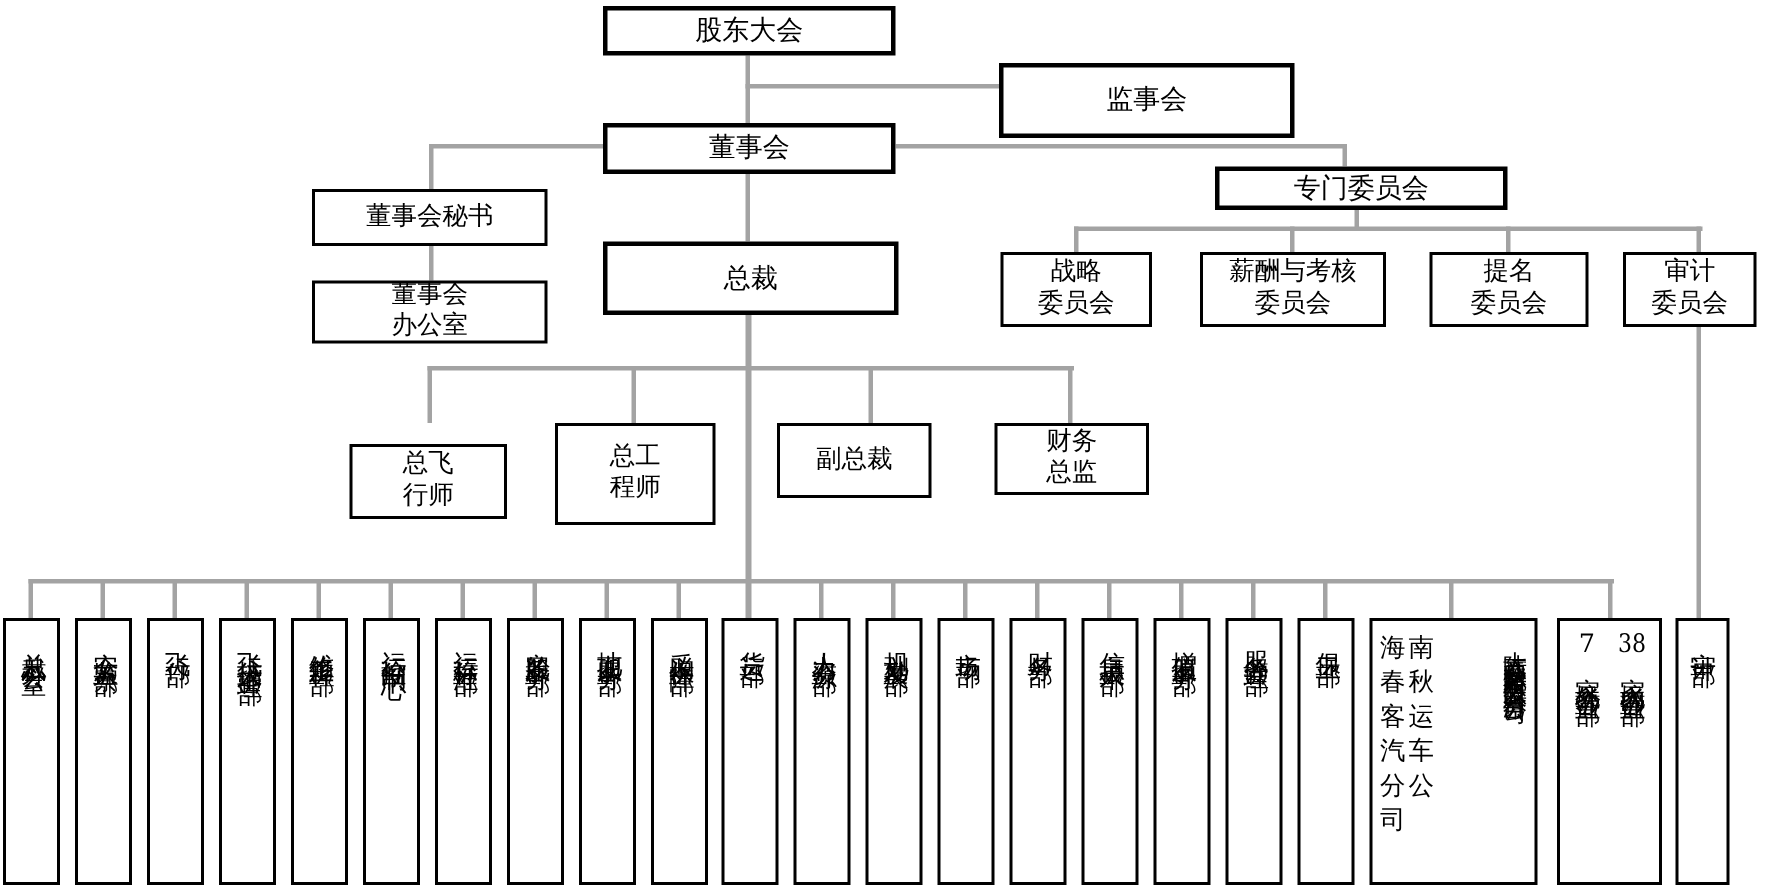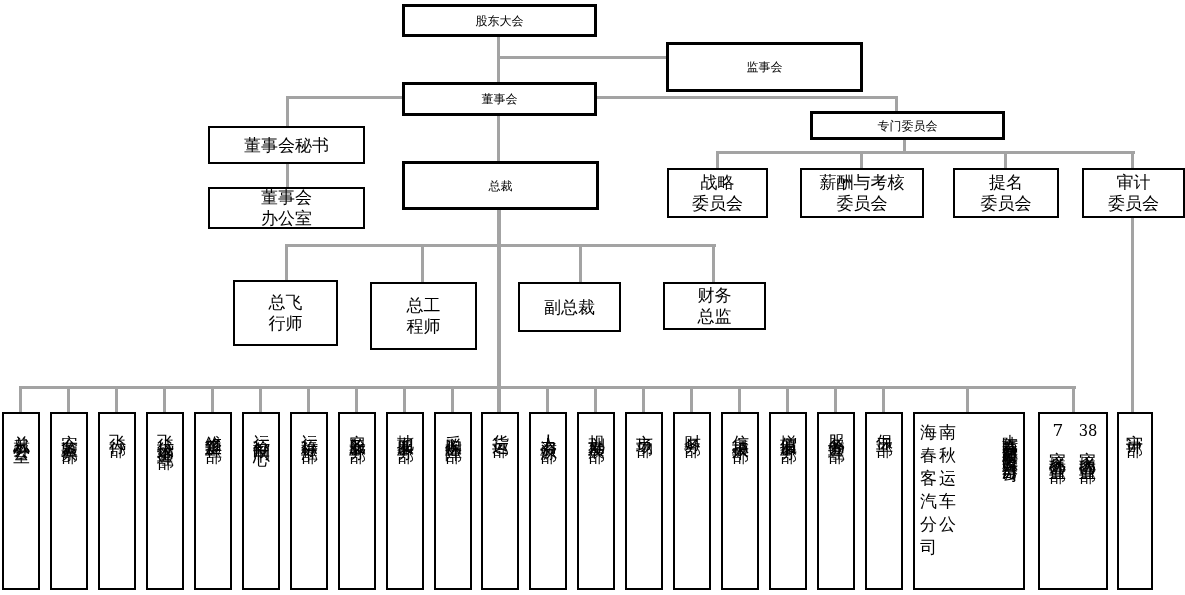--- a/index.html
+++ b/index.html
@@ -7,23 +7,23 @@
     position:relative; width:1185px; height:595px;
     background:#ffffff; overflow:hidden; color:#000;
     font-family:"DejaVu Serif","Liberation Serif",serif;
   }
   .ln { position:absolute; background:#a3a3a3; }
   .box {
     position:absolute; box-sizing:border-box;
     border:3px solid #000; background:#fff;
     display:flex; align-items:center; justify-content:center;
     text-align:center; white-space:pre-line;
-    font-size:12px; line-height:22px;
+    font-size:18px; line-height:22px;
   }
-  .b2 { border-width:2px; font-size:17px; line-height:21px; }
+  .b2 { border-width:2px; font-size:17px; line-height:21px;font-family:Liberation Mono, monospace; }
   .dept {
     position:absolute; top:412px; width:38px; height:178px;
     box-sizing:border-box; border:2px solid #000; background:#fff;
     writing-mode:vertical-rl; text-orientation:upright;
     font-size:17px; letter-spacing:3px; line-height:33px;
     padding-top:7px; overflow:hidden;
   }
   .wide {
     position:absolute; top:412px; left:913px; width:112px; height:178px;
     box-sizing:border-box; border:2px solid #000; background:#fff;text-decoration:underline;
@@ -104,24 +104,24 @@
   <div class="box b2" style="left:208px;top:187px;width:157px;height:42px"><span>董事会
 办公室</span></div>
   <div class="box" style="left:402px;top:161px;width:197px;height:49px"><span>总裁</span></div>
   <div class="box" style="left:810px;top:111px;width:195px;height:29px"><span>专门委员会</span></div>
   <div class="box b2" style="left:667px;top:168px;width:101px;height:50px"><span>战略
 委员会</span></div>
   <div class="box b2" style="left:800px;top:168px;width:124px;height:50px"><span>薪酬与考核
 委员会</span></div>
   <div class="box b2" style="left:953px;top:168px;width:106px;height:50px"><span>提名
 委员会</span></div>
-  <div class="box b2" style="left:1082px;top:168px;width:103px;height:50px"><span>审计
+  <div class="box b2" style="left:1082px;top:168px;width:89px;height:50px"><span>审计
 委员会</span></div>
 
-  <div class="box b2" style="left:233px;top:280px;width:105px;height:66px"><span>总飞
+  <div class="box b2" style="left:233px;top:296px;width:105px;height:50px"><span>总飞
 行师</span></div>
   <div class="box b2" style="left:370px;top:282px;width:107px;height:68px"><span>总工
 程师</span></div>
   <div class="box b2" style="left:518px;top:282px;width:103px;height:50px"><span>副总裁</span></div>
   <div class="box b2" style="left:663px;top:282px;width:103px;height:48px"><span>财务
 总监</span></div>
 
   <div class="dept" style="left:2px"><span>总裁办公室</span></div>
   <div class="dept" style="left:50px"><span>安全监察部</span></div>
   <div class="dept" style="left:98px"><span>飞行部</span></div>

